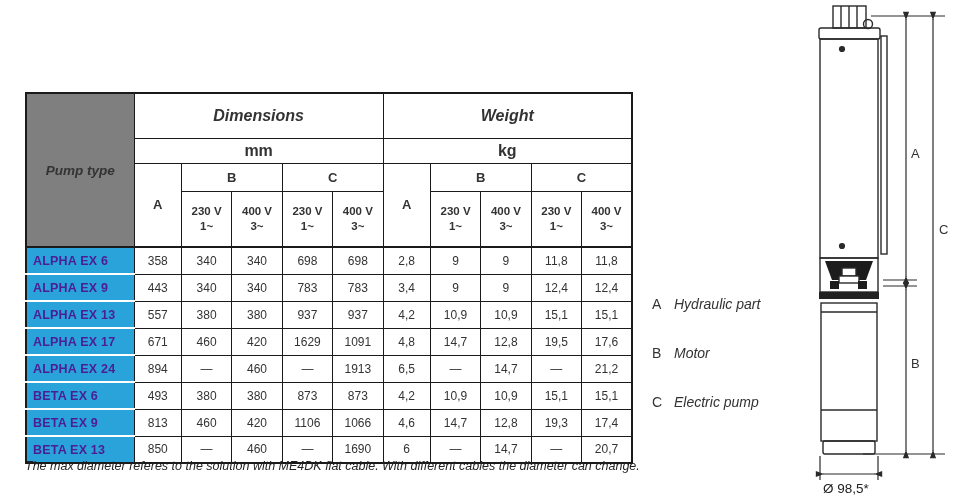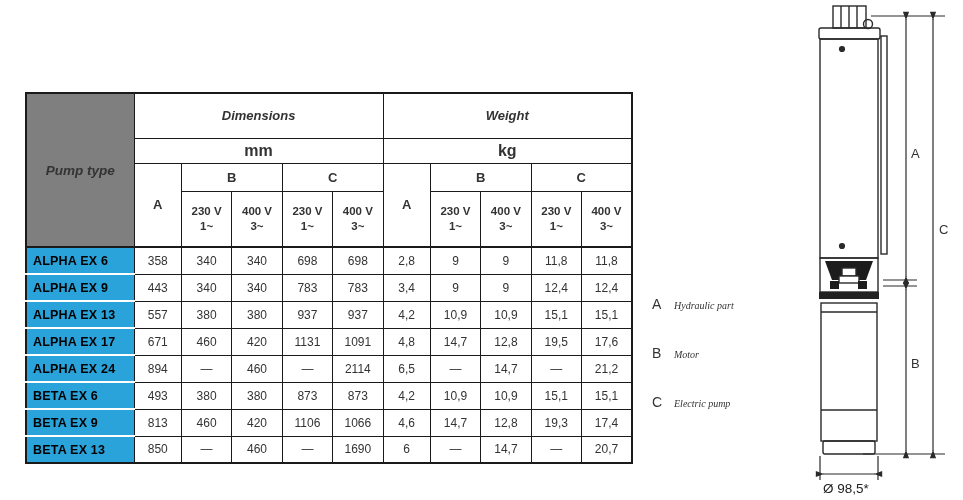--- a/index.html
+++ b/index.html
@@ -14,48 +14,48 @@
   table.spec {
     position: absolute; left: 25px; top: 92px; width: 608px;
     border-collapse: collapse; table-layout: fixed;
     border: 2px solid #1a1a1a;
     font-family: "Liberation Sans", sans-serif;
   }
   table.spec th, table.spec td {
     border: 1px solid #1a1a1a; text-align: center; vertical-align: middle;
     color: #333; padding: 0;
   }
-  th.group { height: 45px; font-size: 13px; font-style: italic; font-weight: bold; color:#222; }
+  th.group { height: 45px; font-size: 16px; font-style: italic; font-weight: bold; color:#222; }
   th.unit  { height: 25px; font-size: 16px; font-weight: bold; color:#222; }
   th.letter{ height: 28px; font-size: 13px; font-weight: bold; color:#222; }
   th.volt  { height: 56px; font-size: 11.5px; font-weight: bold; line-height: 1.3; color:#222; }
   th.pumptype {
     background: #7f7f7f; color: #fff; font-size: 13.5px;
     font-style: italic; font-weight: bold; border: 1px solid #6e6e6e; margin-top: 7px;
   }
   tbody td { height: 27px; font-size: 12px; border-top: 2px solid #a9d9ec; }
   tbody tr:first-child td { border-top: 2px solid #1a1a1a; }
   tbody td.name {
-    background: #29a3d9; color: #000000; font-weight: bold; font-size: 12.5px;
+    background: #29a3d9; color: #4c1d95; font-weight: bold; font-size: 12.5px;
     text-align: left; padding-left: 6px; letter-spacing: .2px;
     border-top: 2px solid #ffffff;
   }
   tbody tr:first-child td.name { border-top: 2px solid #1a1a1a; }
 
   
   .footnote {
     position: absolute; left: 25px; top: 459px; width: 650px;
     font-size: 12.5px; font-style: italic; color: #222;
   }
 
   
   .legend { position: absolute; left: 652px; top: 296px; width: 135px; }
   .legend-row { display: flex; align-items: baseline; margin-bottom: 33px; }
   .legend-key { width: 22px; font-size: 14px; color: #333; }
-  .legend-label { font-size: 10px; font-style: italic; color: #333; font-family: Liberation Serif, serif; }
+  .legend-label { font-size: 14px; font-style: italic; color: #333; }
 
   
   .diagram { position: absolute; left: 795px; top: 0; width: 168px; height: 500px; }
   .diagram svg { display: block; }
   .dim-text { font-size: 13px; fill: #333; font-family: "Liberation Sans", sans-serif; }
   .dia-text { font-size: 13.5px; fill: #222; font-family: "Liberation Sans", sans-serif; }
 </style>
 </head>
 <body>
 
@@ -142,35 +142,35 @@
           <td class="num">10,9</td>
           <td class="num">10,9</td>
           <td class="num">15,1</td>
           <td class="num">15,1</td>
         </tr>
         <tr>
           <td class="name">ALPHA EX 17</td>
           <td class="num">671</td>
           <td class="num">460</td>
           <td class="num">420</td>
-          <td class="num">1131</td>
+          <td class="num">1629</td>
           <td class="num">1091</td>
           <td class="num">4,8</td>
           <td class="num">14,7</td>
           <td class="num">12,8</td>
           <td class="num">19,5</td>
           <td class="num">17,6</td>
         </tr>
         <tr>
           <td class="name">ALPHA EX 24</td>
           <td class="num">894</td>
           <td class="num">—</td>
           <td class="num">460</td>
           <td class="num">—</td>
-          <td class="num">2114</td>
+          <td class="num">1913</td>
           <td class="num">6,5</td>
           <td class="num">—</td>
           <td class="num">14,7</td>
           <td class="num">—</td>
           <td class="num">21,2</td>
         </tr>
         <tr>
           <td class="name">BETA EX 6</td>
           <td class="num">493</td>
           <td class="num">380</td>
@@ -205,20 +205,21 @@
           <td class="num">1690</td>
           <td class="num">6</td>
           <td class="num">—</td>
           <td class="num">14,7</td>
           <td class="num">—</td>
           <td class="num">20,7</td>
         </tr>
       </tbody>
   </table>
 
+  <div class="footnote">The max diameter referes to the solution with ME4DK flat cable. With different cables the diameter can change.</div>
 
   <div class="legend">
     <div class="legend-row">
       <span class="legend-key">A</span>
       <span class="legend-label">Hydraulic part</span>
     </div>
     <div class="legend-row">
       <span class="legend-key">B</span>
       <span class="legend-label">Motor</span>
     </div>

